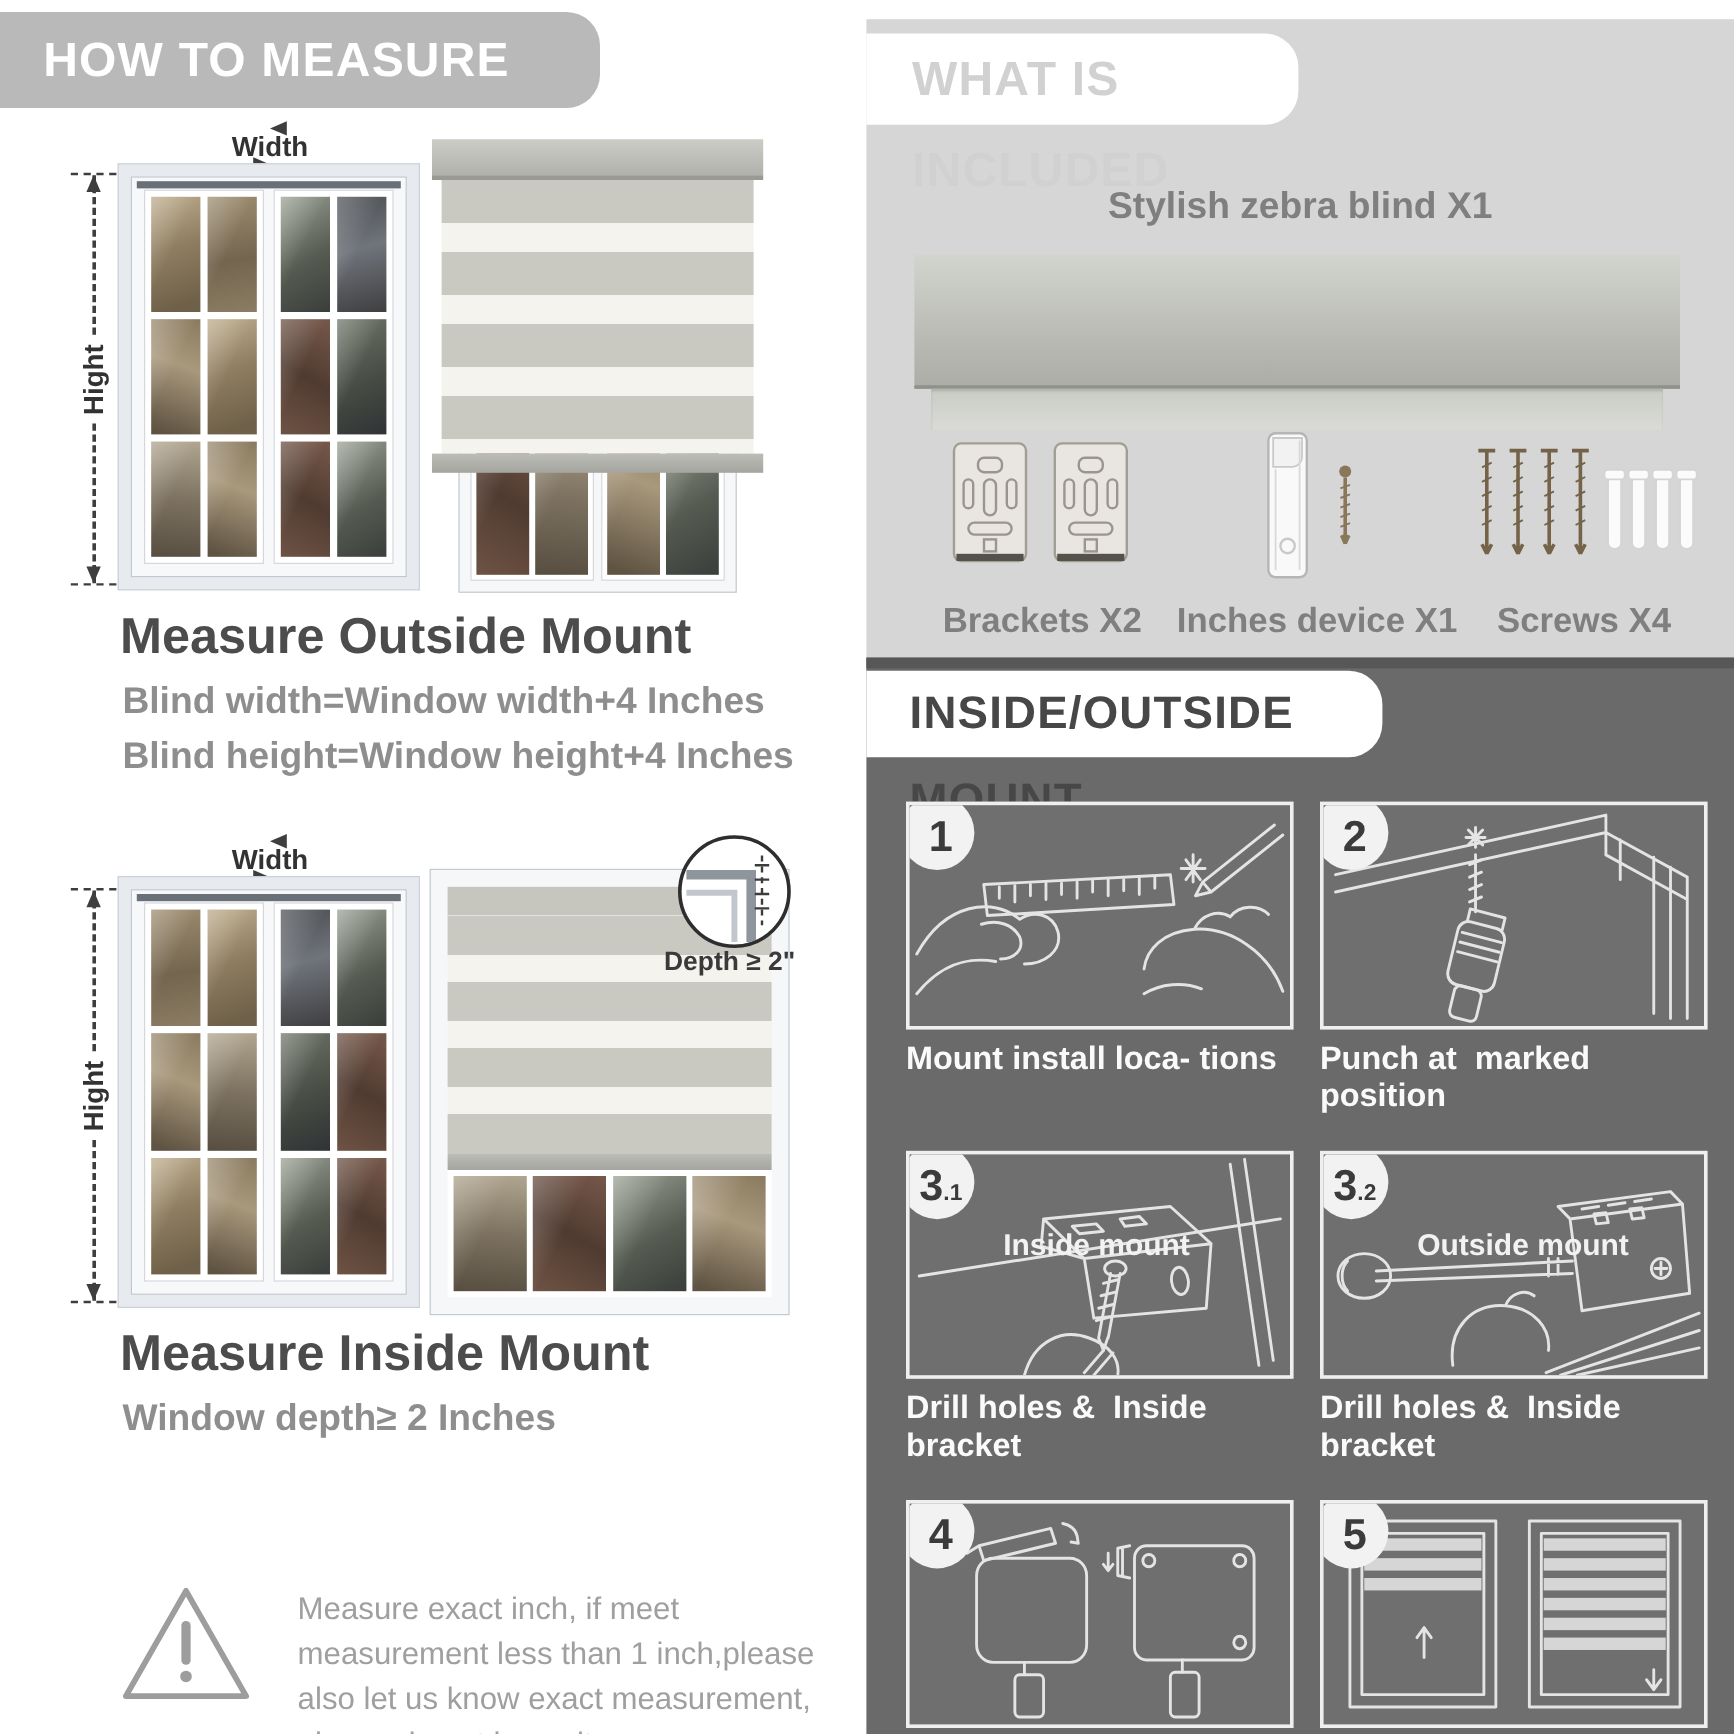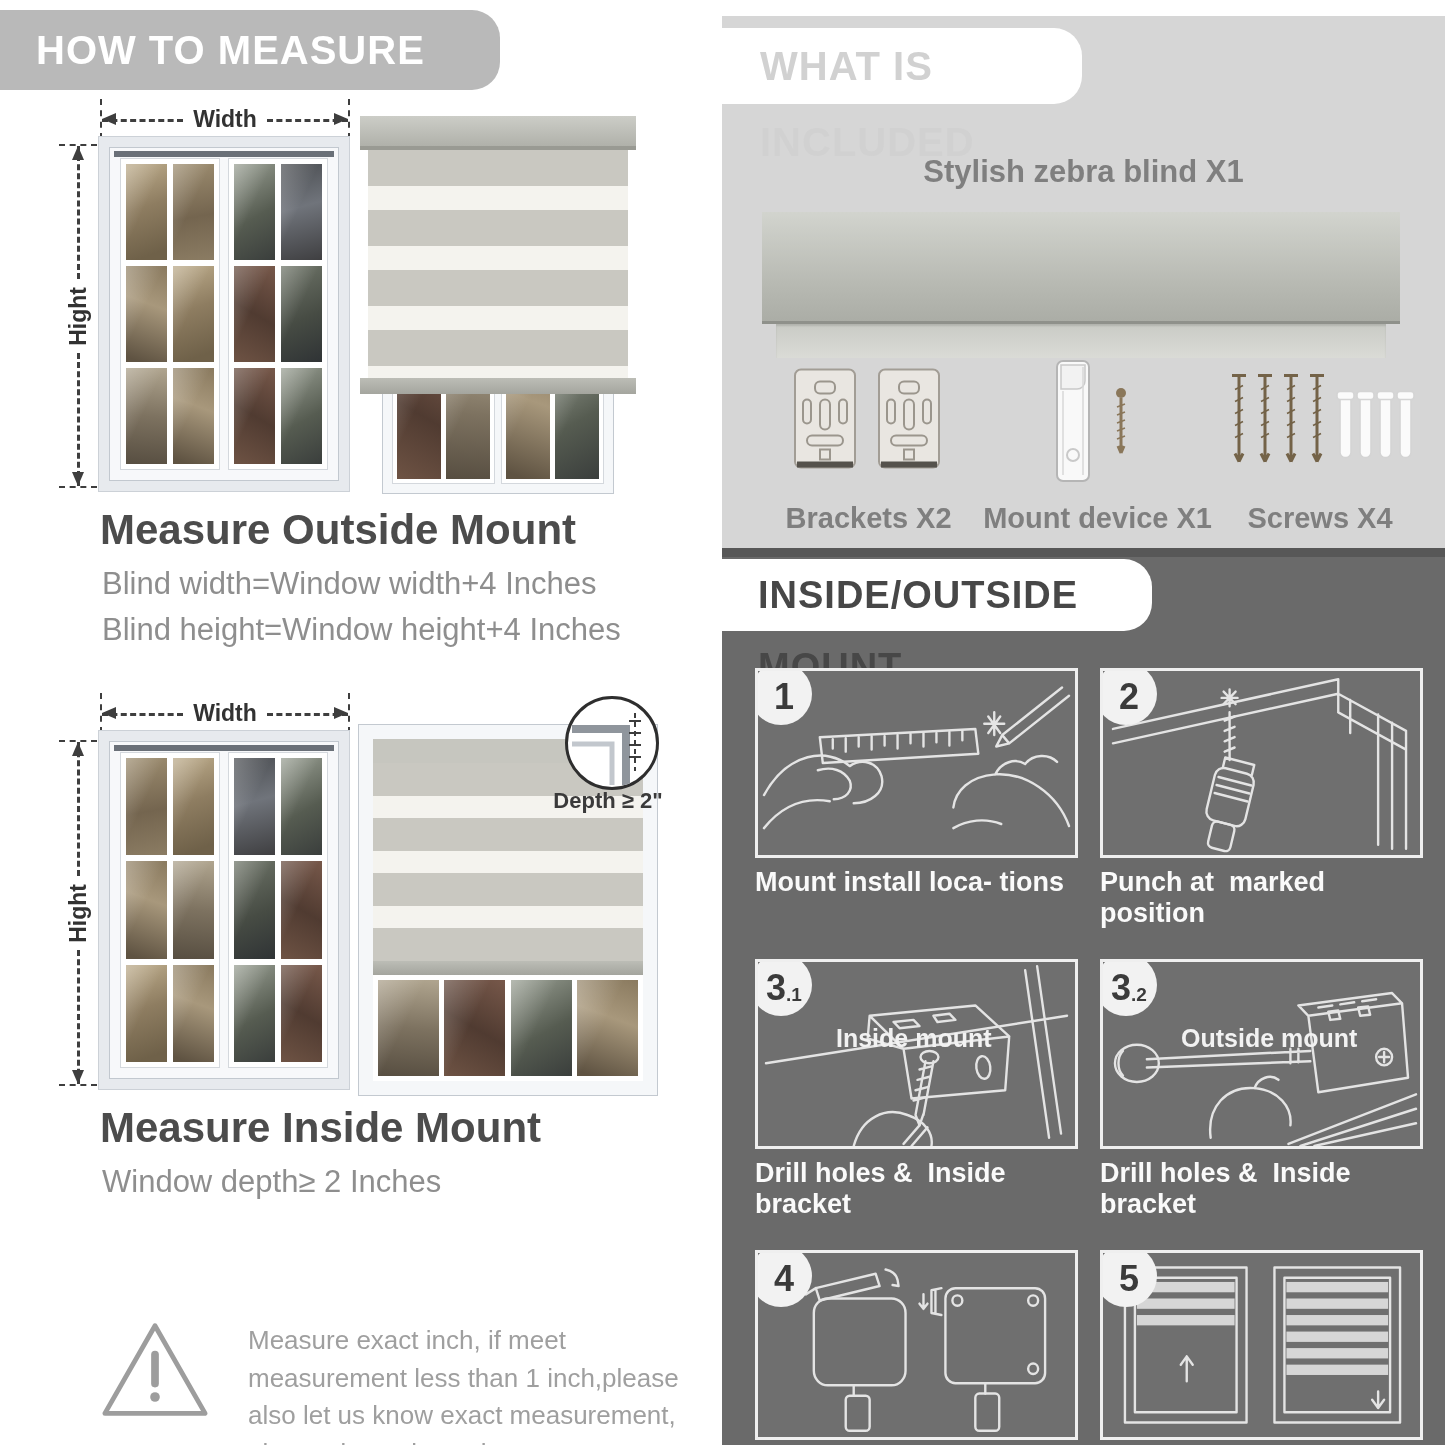--- a/index.html
+++ b/index.html
@@ -12,21 +12,21 @@
   
   .left-col{position:absolute;left:0;top:0;width:722px;height:1445px;background:#fff;}
   .bar-left{top:10px;width:500px;height:80px;background:#b9b9b9;color:#fff;
             font-size:40px;line-height:80px;padding-left:36px;box-sizing:border-box;}
 
   .row{position:absolute;left:0;width:722px;}
   .row-out{top:100px;height:400px;}
   .row-in{top:692px;height:424px;}
 
   
-  .dimh{position:absolute;display:flex;align-items:center;height:26px;}
+  .dimh{position:absolute;display:flex;align-items:center;height:26px;flex-direction:column;}
   .dimh .ln{flex:1;border-top:3px dashed #3e3e3e;position:relative;top:1px;}
   .dimh .ln.l::before{content:"";position:absolute;left:0;top:-9px;width:0;height:0;
       border:6px solid transparent;border-left:0;border-right:14px solid #3e3e3e;}
   .dimh .ln.r::after{content:"";position:absolute;right:0;top:-9px;width:0;height:0;
       border:6px solid transparent;border-right:0;border-left:14px solid #3e3e3e;}
   .dimh .tick{width:0;height:40px;border-left:2px dashed #3e3e3e;}
   .dimh .lbl{padding:0 10px;font-size:23px;font-weight:bold;color:#323232;}
 
   .dimv{position:absolute;display:flex;flex-direction:column;align-items:center;width:40px;}
   .dimv .lnv{flex:1;width:0;border-left:3px dashed #3e3e3e;position:relative;}
@@ -77,21 +77,21 @@
       background:repeating-linear-gradient(180deg,#c9c8c1 0px,#c9c8c1 33px,#f4f3ee 33px,#f4f3ee 55px);}
   .brailB{height:14px;background:linear-gradient(180deg,#bcbdb6,#a4a59e);}
   .blindB .wpanes{flex:1;display:flex;gap:6px;background:#fff;padding:5px;box-sizing:border-box;}
   .blindB .casement{grid-template-rows:1fr;padding:0;gap:5px;border:none;}
 
   .detail-circle{position:absolute;width:88px;height:88px;border-radius:50%;background:#fff;
       border:3px solid #2e2e2e;overflow:hidden;z-index:5;}
   .depth-label{position:absolute;font-size:22px;font-weight:bold;color:#3a3a3a;text-align:center;z-index:5;}
 
   .h2m{position:absolute;left:100px;font-size:42px;font-weight:bold;color:#4c4c4c;margin:0;}
-  .pform{position:absolute;left:102px;font-size:31px;font-weight:normal;color:#8e8e8e;margin:0;text-align:right;}
+  .pform{position:absolute;left:102px;font-size:31px;font-weight:bold;color:#8e8e8e;margin:0;text-align:right;}
 
   .warning{position:absolute;top:1318px;left:96px;display:flex;gap:34px;align-items:flex-start;}
   .warning p{margin:4px 0 0 0;width:436px;font-size:26px;color:#9f9f9f;line-height:1.45;}
 
   
   .right-col{position:absolute;left:722px;top:0;width:723px;height:1445px;}
   .included{position:absolute;top:0;left:0;width:100%;height:548px;background:#d6d6d6;margin-top:16px;}
   .bar-inc{top:12px;width:360px;height:76px;background:#fff;color:#d1d1d1;
       font-size:40px;line-height:76px;padding-left:38px;box-sizing:border-box;}
   .blind-title{position:absolute;top:138px;left:0;width:100%;text-align:center;
@@ -314,21 +314,21 @@
             <svg width="110" height="130" viewBox="0 0 110 130">
               <rect x="14" y="4" width="32" height="120" rx="6" fill="rgba(255,255,255,.85)" stroke="#b5b5b5" stroke-width="2"></rect>
               <path d="M18,8 h24 v16 a8 8 0 0 1 -8 8 h-16 Z" fill="#f2f2f2" stroke="#c9c9c9" stroke-width="1.5"></path>
               <path d="M20,34 V118 M40,10 V118" stroke="#d8d8d8" stroke-width="1.5" fill="none"></path>
               <circle cx="30" cy="98" r="6" fill="none" stroke="#c9c9c9" stroke-width="2"></circle>
               <circle cx="78" cy="36" r="5" fill="#8a775a"></circle>
               <path d="M78,41 V96 l-3,-7 M78,96 l3,-7" stroke="#8a775a" stroke-width="3" fill="none"></path>
               <path d="M74,50 l8,-3 M74,58 l8,-3 M74,66 l8,-3 M74,74 l8,-3 M74,82 l8,-3" stroke="#8a775a" stroke-width="1.6"></path>
             </svg>
           </div>
-          <div class="ilabel">Mount device X1</div>
+          <div class="ilabel">Inches device X1</div>
         </div>
         <div class="item it-screws">
           <div class="art">
             <svg width="200" height="125" viewBox="0 0 200 122">
               <g stroke="#746348" stroke-width="3" fill="none">
                 <path d="M12,14 h14 M19,14 V100 l-4,-8 M19,100 l4,-8"></path>
                 <path d="M38,14 h14 M45,14 V100 l-4,-8 M45,100 l4,-8"></path>
                 <path d="M64,14 h14 M71,14 V100 l-4,-8 M71,100 l4,-8"></path>
                 <path d="M90,14 h14 M97,14 V100 l-4,-8 M97,100 l4,-8"></path>
               </g>

